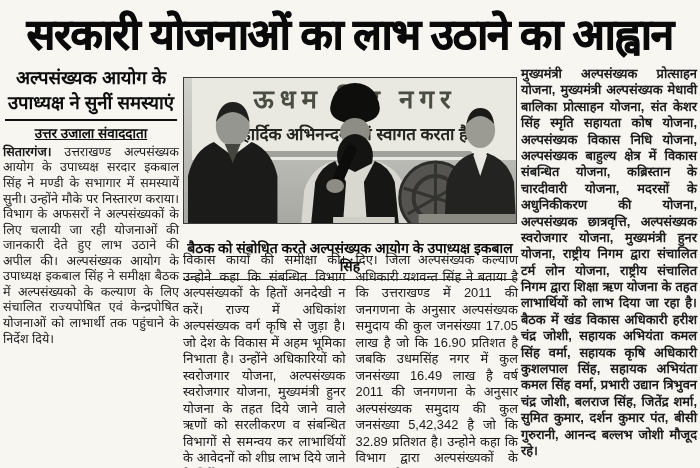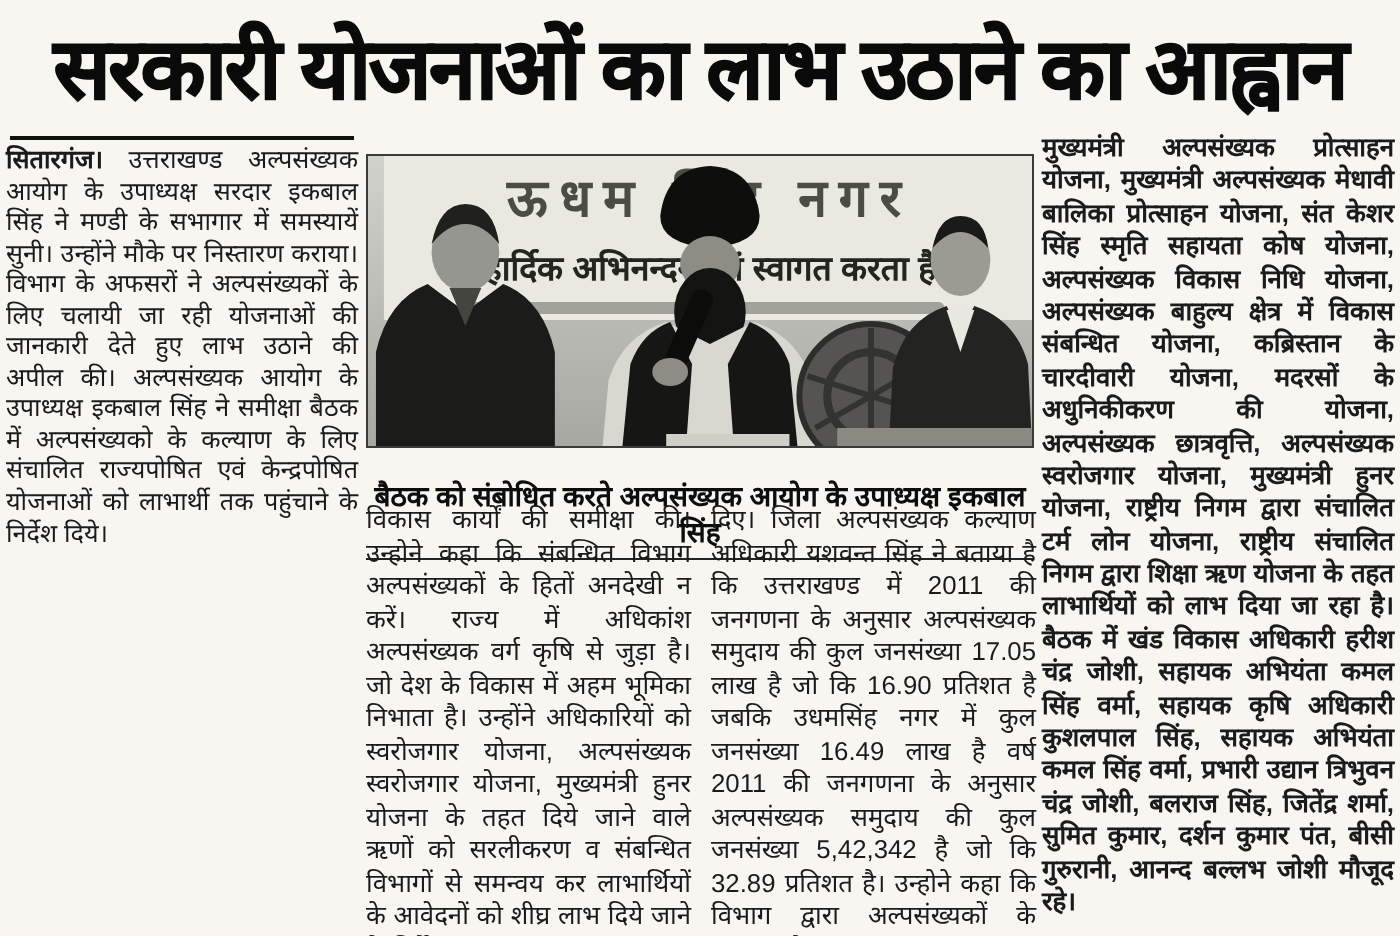--- a/index.html
+++ b/index.html
@@ -66,21 +66,23 @@
   .col4 .body-text{font-size:12.9px;line-height:1.27;}
 </style>
 </head>
 <body>
 
 <div class="page">
 
   <h1 class="headline">सरकारी योजनाओं का लाभ उठाने का आह्वान</h1>
 
   <div class="col1">
+    <h2 class="subhead">अल्पसंख्यक आयोग के उपाध्यक्ष ने सुनीं समस्याएं</h2>
     <div class="subhead-rule"></div>
+    <div class="byline">उत्तर उजाला संवाददाता</div>
     <p class="body-text"><span class="dateline">सितारगंज।</span> <span>उत्तराखण्ड अल्पसंख्यक आयोग के उपाध्यक्ष सरदार इकबाल सिंह ने मण्डी के सभागार में समस्यायें सुनी। उन्होंने मौके पर निस्तारण कराया। विभाग के अफसरों ने अल्पसंख्यकों के लिए चलायी जा रही योजनाओं की जानकारी देते हुए लाभ उठाने की अपील की। अल्पसंख्यक आयोग के उपाध्यक्ष इकबाल सिंह ने समीक्षा बैठक में अल्पसंख्यको के कल्याण के लिए संचालित राज्यपोषित एवं केन्द्रपोषित योजनाओं को लाभार्थी तक पहुंचाने के निर्देश दिये।</span></p>
   </div>
 
   <figure class="photo-block">
     <div class="photo">
       <svg viewBox="0 0 334 145" preserveAspectRatio="none">
         <defs>
           <linearGradient id="wall" x1="0" y1="0" x2="0" y2="1">
             <stop offset="0" stop-color="#d2d2cd"></stop>
             <stop offset="1" stop-color="#a8a8a3"></stop>

